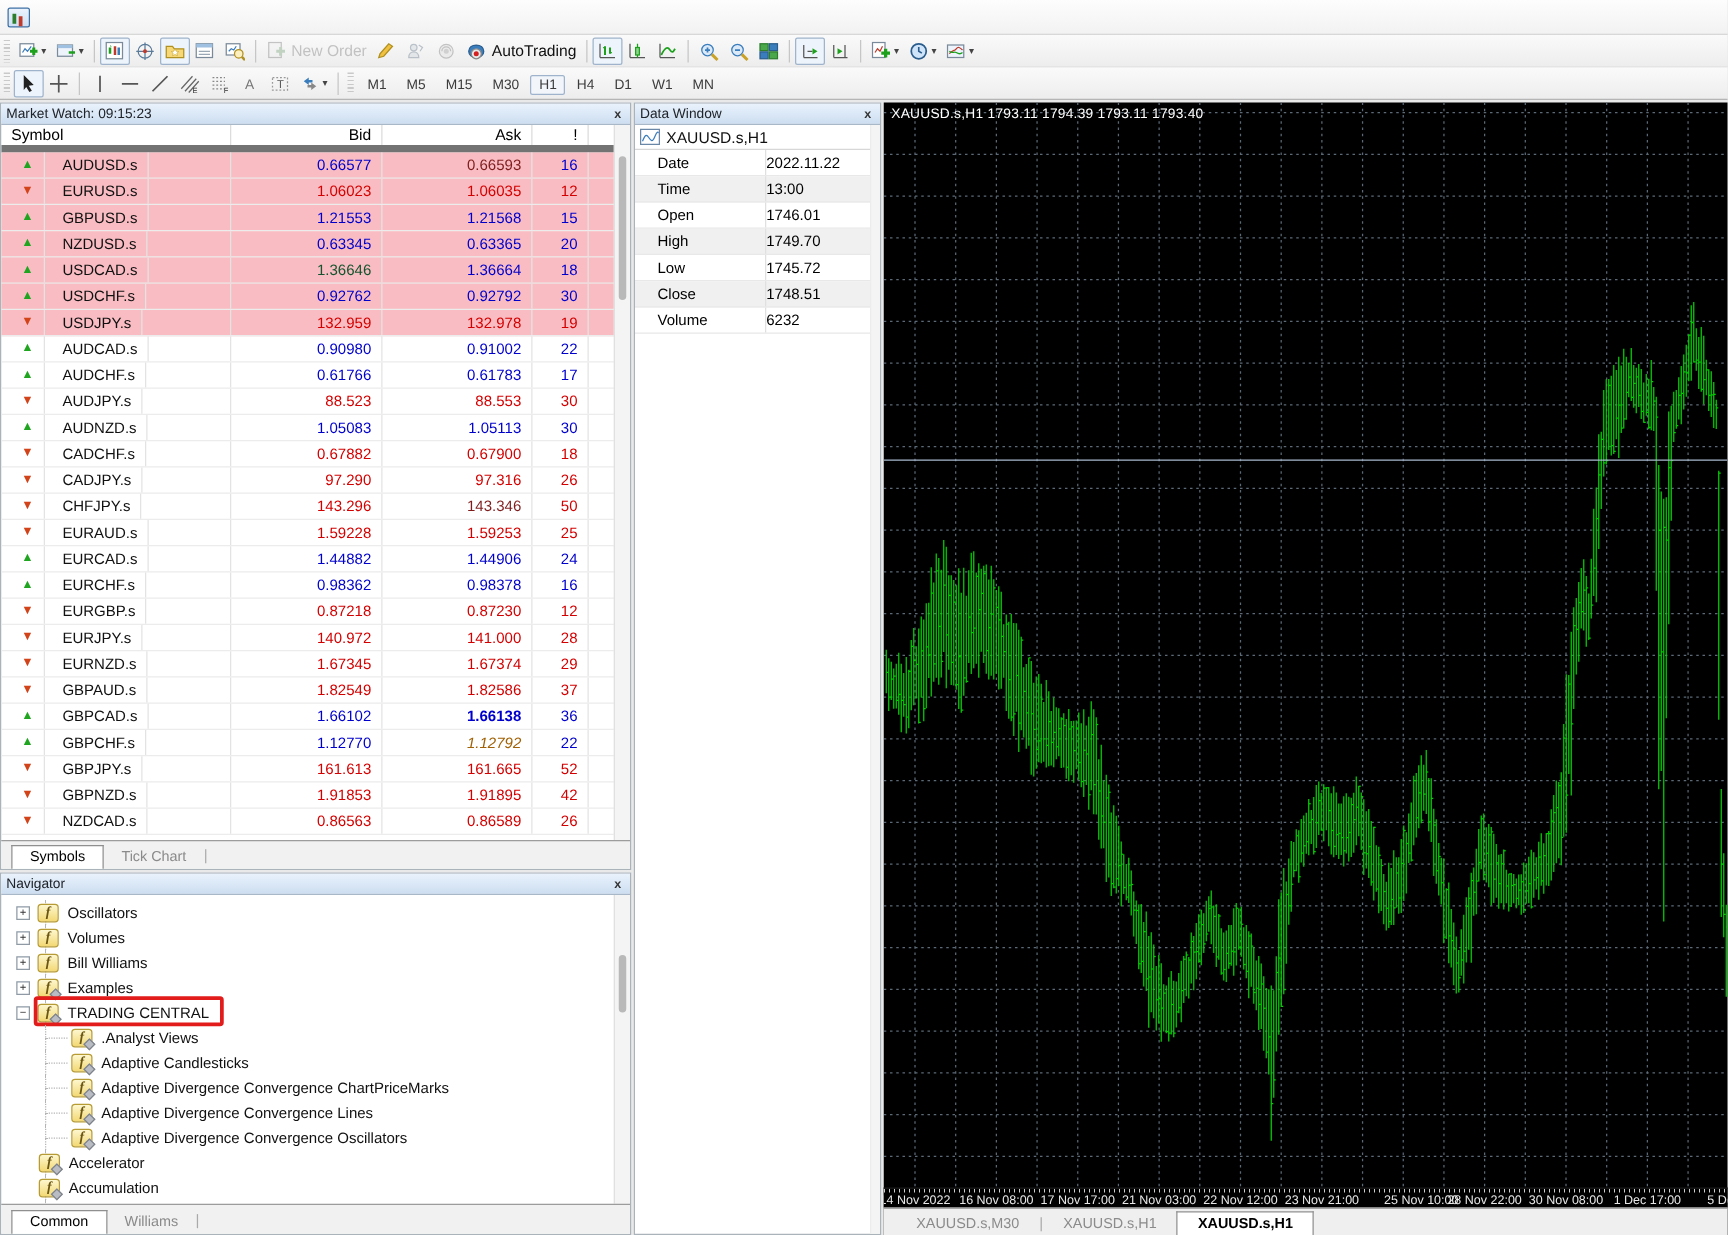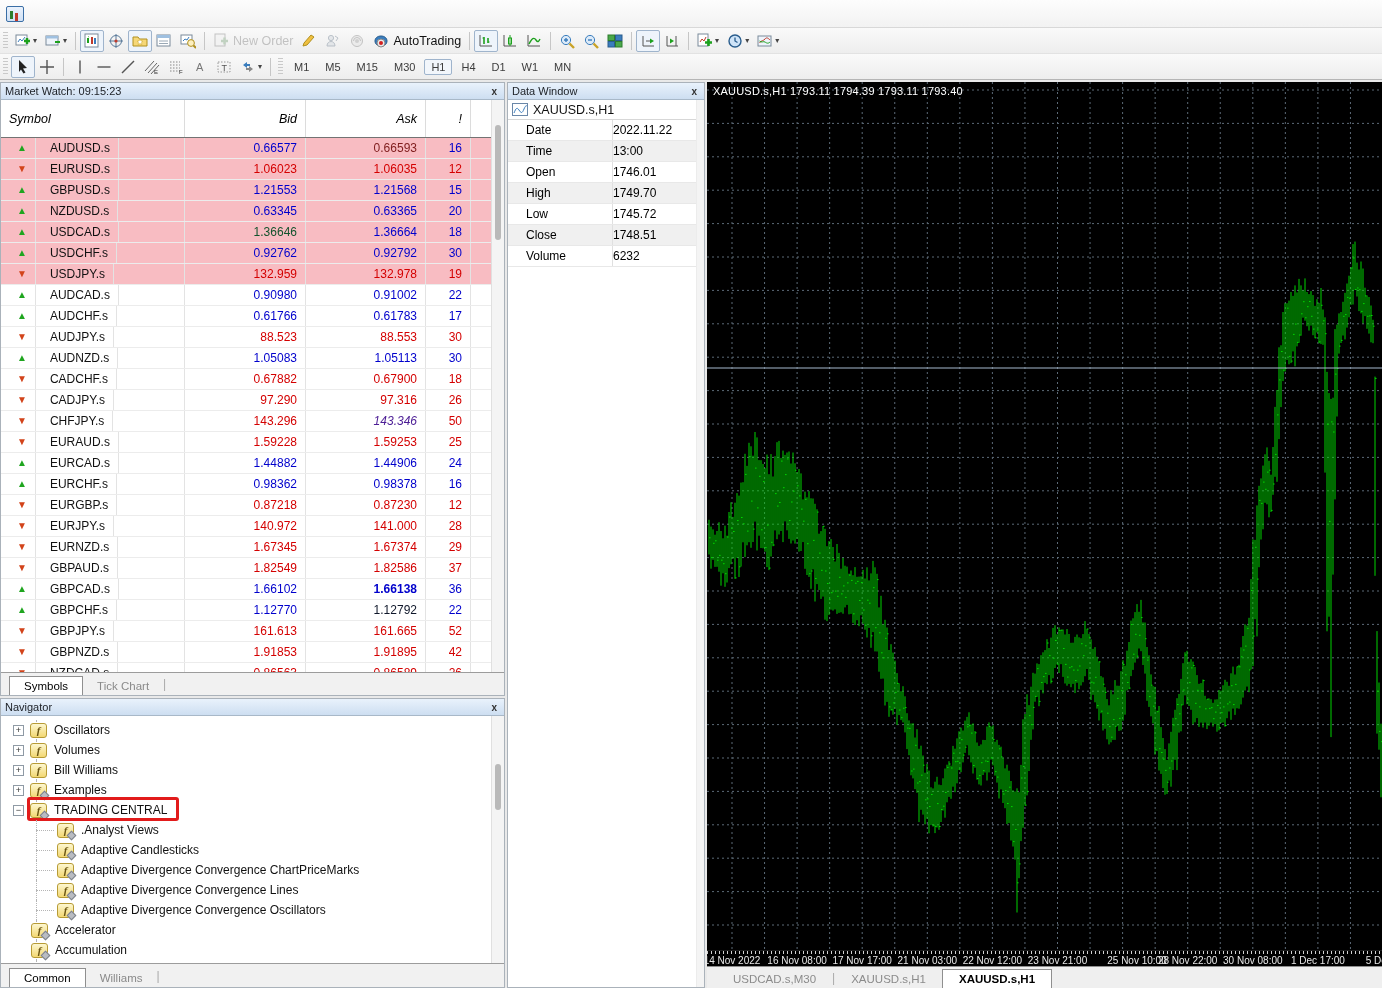--- a/index.html
+++ b/index.html
@@ -38,21 +38,21 @@
   .panel { position:absolute; background:#fff; border:1px solid #aab2ba; }
   .ptitle { height:17px; background:linear-gradient(#e9f2fc,#cddef1);
     border-bottom:1px solid #a8b8c8; display:flex; align-items:center;
     padding:0 4px; font-size:11px; color:#20242a; }
   .ptitle .x { margin-left:auto; font-weight:bold; font-size:10px; color:#333; padding:0 3px; }
 
   
   #mw-grid { position:absolute; left:0; top:17px; right:0; bottom:23px; overflow:hidden; }
   .mw-row, #mw-head { display:grid; grid-template-columns:184px 121px 120px 45px 1fr; height:21px;
     border-bottom:1px solid #ececec; align-items:center; }
-  #mw-head { border-bottom:1px solid #737373; height:38px; font-size:12.5px;font-style:italic; }
+  #mw-head { border-bottom:6px solid #737373; height:22px; font-size:12.5px; }
   #mw-head span { padding:0 8px; border-right:1px solid #dcdcdc; height:100%; display:flex; align-items:center; }
   #mw-head span.num { justify-content:flex-end; }
   .mw-row span { padding:0 8px; height:100%; display:flex; align-items:center; border-right:1px solid #e3e3e3; }
   .mw-row .num { justify-content:flex-end; font-size:12px; }
   .mw-row .sym { gap:6px; font-size:12px; color:#111; }
   .arrow { font-size:10px; line-height:1; }
   .mw-tabs, .nav-tabs { position:absolute; left:0; right:0; bottom:0; height:23px;
     background:#f1f1f1; border-top:1px solid #9c9c9c; display:flex; align-items:flex-end; padding-left:8px; }
   .tab { padding:3px 14px; font-size:11.5px; color:#8a8a8a; position:relative; }
   .tab.active { background:#fff; border:1px solid #8f8f8f; border-bottom:none; color:#000; margin-bottom:0; }
@@ -489,21 +489,21 @@
           <span class="num" style="color: rgb(212, 0, 0);">97.316</span>
           <span class="num" style="color: rgb(212, 0, 0);">26</span>
           <span></span>
         </div>
         <div class="mw-row">
           <span class="sym">
             <span class="arrow" style="color: rgb(210, 67, 26);">▼</span>
             <span>CHFJPY.s</span>
           </span>
           <span class="num" style="color: rgb(212, 0, 0);">143.296</span>
-          <span class="num" style="color: #4c1d95; font-style: italic;">143.346</span>
+          <span class="num" style="color: #7f1d1d;">143.346</span>
           <span class="num" style="color: rgb(212, 0, 0);">50</span>
           <span></span>
         </div>
         <div class="mw-row">
           <span class="sym">
             <span class="arrow" style="color: rgb(210, 67, 26);">▼</span>
             <span>EURAUD.s</span>
           </span>
           <span class="num" style="color: rgb(212, 0, 0);">1.59228</span>
           <span class="num" style="color: rgb(212, 0, 0);">1.59253</span>
@@ -579,21 +579,21 @@
           <span class="num" style="color: rgb(0, 0, 204); font-weight: bold;">1.66138</span>
           <span class="num" style="color: rgb(0, 0, 204); text-align: right;">36</span>
           <span></span>
         </div>
         <div class="mw-row">
           <span class="sym">
             <span class="arrow" style="color: rgb(31, 165, 31);">▲</span>
             <span>GBPCHF.s</span>
           </span>
           <span class="num" style="color: rgb(0, 0, 204);">1.12770</span>
-          <span class="num" style="color: #0f172a;">1.12792</span>
+          <span class="num" style="color: #a16207; font-style: italic;">1.12792</span>
           <span class="num" style="color: rgb(0, 0, 204);">22</span>
           <span></span>
         </div>
         <div class="mw-row">
           <span class="sym">
             <span class="arrow" style="color: rgb(210, 67, 26);">▼</span>
             <span>GBPJPY.s</span>
           </span>
           <span class="num" style="color: rgb(212, 0, 0);">161.613</span>
           <span class="num" style="color: rgb(212, 0, 0);">161.665</span>
@@ -1521,18 +1521,18 @@
       <span class="taxis-lbl" style="left: 220.3px;">21 Nov 03:00</span>
       <span class="taxis-lbl" style="left: 285.4px;">22 Nov 12:00</span>
       <span class="taxis-lbl" style="left: 350.5px;">23 Nov 21:00</span>
       <span class="taxis-lbl" style="left: 430px;">25 Nov 10:00</span>
       <span class="taxis-lbl" style="left: 480.7px;">28 Nov 22:00</span>
       <span class="taxis-lbl" style="left: 545.8px;">30 Nov 08:00</span>
       <span class="taxis-lbl" style="left: 610.9px;">1 Dec 17:00</span>
       <span class="taxis-lbl" style="left: 676px;">5 Dec 0</span>
     </div>
   <div id="chart-tabs">
-      <span class="ctab">USDCAD.s,M30</span>
+      <span class="ctab">XAUUSD.s,M30</span>
       <span class="tab-sep">|</span>
       <span class="ctab">XAUUSD.s,H1</span>
       <span class="ctab active">XAUUSD.s,H1</span>
     </div>
 </div>
 
 </body></html>

